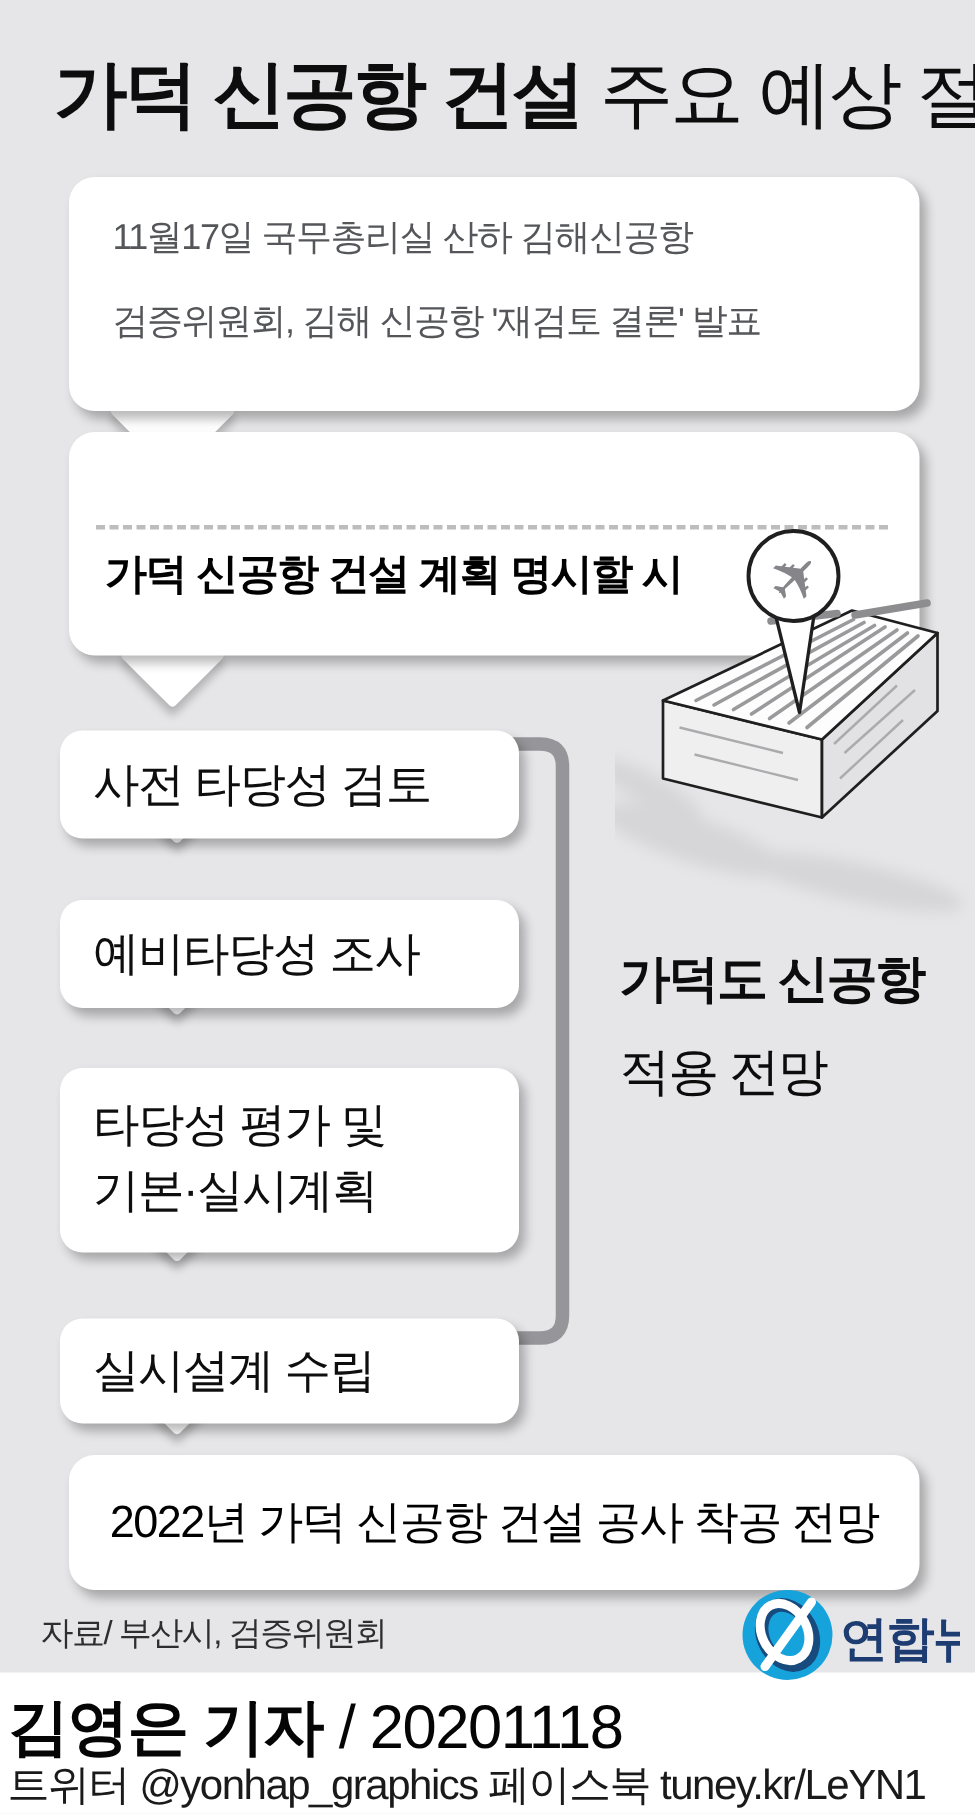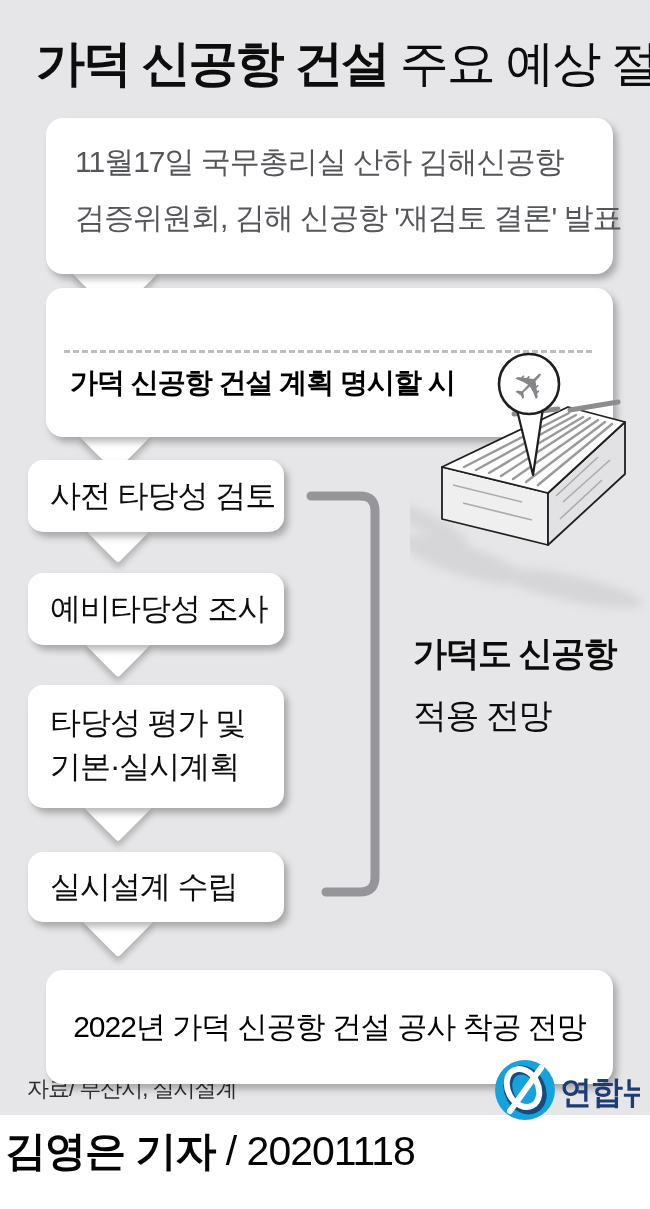--- a/index.html
+++ b/index.html
@@ -19,39 +19,39 @@
     position:absolute;background:#ffffff;border-radius:17px;
     box-shadow:4px 5px 7px rgba(0,0,0,0.28);
     z-index:2;color:#111;
   }
   .tail{
     position:absolute;background:#ffffff;transform:rotate(45deg);
     box-shadow:4px 4px 6px rgba(0,0,0,0.22);border-radius:3px;z-index:1;
   }
   
   .box-announce{left:46px;top:118px;width:567px;height:156px;}
-  .box-announce .ln{position:absolute;left:29px;white-space:nowrap;font-size:30px;color:#55565a;letter-spacing:-1px;}
+  .box-announce .ln{position:absolute;left:29px;white-space:nowrap;font-size:24px;color:#55565a;letter-spacing:-1px;}
   .box-announce .ln1{top:24px;}
   .box-announce .ln2{top:80px;}
   .box-plan{left:46px;top:288px;width:567px;height:149px;}
   .box-plan .ln1{position:absolute;left:24px;top:18px;white-space:nowrap;font-size:31px;color:#3d3e42;letter-spacing:-1px;}
   .box-plan .divider{position:absolute;left:18px;top:62px;width:528px;border-top:3px dashed #bdbdbf;}
   .box-plan .ln2{position:absolute;left:24px;top:76px;white-space:nowrap;font-size:28px;color:#000;font-weight:700;letter-spacing:-1px;}
   
-  .step{left:28px;width:256px;border-radius:15px;}
+  .step{left:40px;width:306px;border-radius:15px;margin-top:27px;}
   .step .ln{position:absolute;left:22px;white-space:nowrap;font-size:31px;color:#0e0e0e;letter-spacing:-1px;}
   .box-step1{top:460px;height:72px;}
   .box-step2{top:573px;height:72px;}
   .box-step3{top:685px;height:123px;}
   .box-step4{top:852px;height:70px;}
   .vcenter{top:50%;transform:translateY(-50%);}
   .box-step3 .l1{top:17px;}
   .box-step3 .l2{top:61px;}
   
-  .box-outlook{left:46px;top:970px;width:567px;height:114px;}
+  .box-outlook{left:46px;top:970px;width:567px;height:90px;}
   .box-outlook .ln{position:absolute;left:0;top:50%;transform:translateY(-50%);width:100%;text-align:center;font-size:30px;color:#000;letter-spacing:-1px;white-space:nowrap;}
   
   .t1{left:85px;top:244px;width:60px;height:60px;}
   .t2{left:90px;top:412px;width:50px;height:50px;}
   .t3{left:96px;top:510px;width:44px;height:44px;}
   .t4{left:95px;top:622px;width:46px;height:46px;}
   .t5{left:94px;top:784px;width:48px;height:48px;}
   .t6{left:93px;top:897px;width:50px;height:50px;}
   
   .bracket{position:absolute;left:300px;top:480px;z-index:0;}
@@ -161,26 +161,27 @@
       <line x1="160" y1="82" x2="208" y2="74"></line>
     </g>
 
     <g>
       <polygon points="107,82 133,80 123,147" fill="#ffffff" stroke="#1f1f1f" stroke-width="2.2" stroke-linejoin="round"></polygon>
       <circle cx="119" cy="56" r="30" fill="#ffffff" stroke="#1f1f1f" stroke-width="2.6"></circle>
       <text x="119" y="58" transform="rotate(-45 119 56)" font-size="42" fill="#85858a" text-anchor="middle" dominant-baseline="central">✈</text>
     </g>
   </svg>
 
-  <div class="source">자료/ 부산시, 실시설계</div>
+  <div class="source">자료/ 부산시, 검증위원회</div>
 
   <svg class="logo" width="170" height="70" viewBox="0 0 170 70">
     <g>
       <circle cx="55" cy="37" r="30" fill="#16a3dc"></circle>
       <ellipse cx="55" cy="37" rx="16" ry="21" transform="rotate(-28 55 37)" fill="none" stroke="#174a7d" stroke-width="9"></ellipse>
       <ellipse cx="53" cy="35" rx="15" ry="20" transform="rotate(-28 53 35)" fill="none" stroke="#ffffff" stroke-width="6"></ellipse>
       <line x1="40" y1="58" x2="71" y2="15" stroke="#ffffff" stroke-width="6" stroke-linecap="round"></line>
     </g>
     <text x="90" y="39" font-size="32" font-weight="800" fill="#1d3c72" dominant-baseline="central" letter-spacing="-1" font-family="Liberation Sans, DejaVu Sans, sans-serif">연합뉴스</text>
   </svg>
 
   <div class="byline"><span class="b">김영은 기자</span><span> / 20201118</span></div>
+  <div class="sns">트위터 @yonhap_graphics  페이스북 tuney.kr/LeYN1</div>
 </div>
 
 </body></html>

